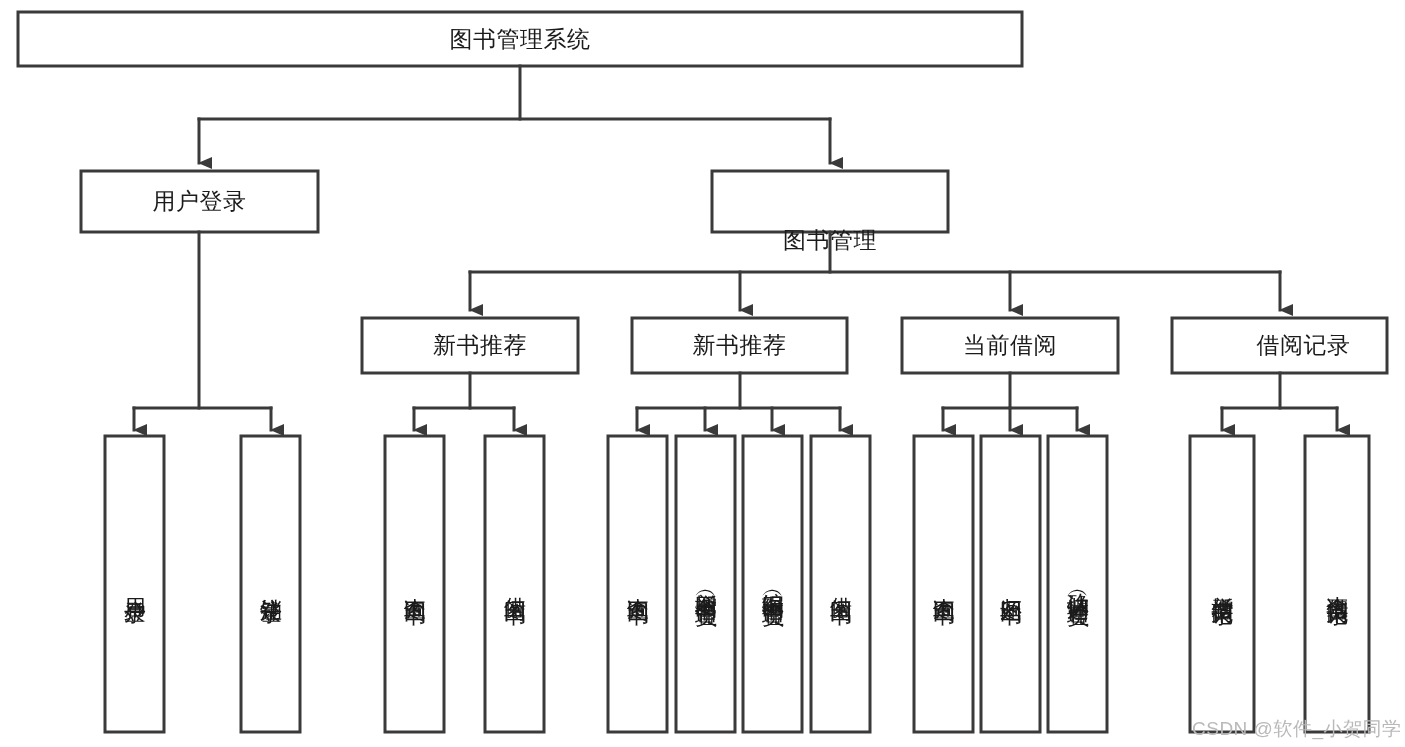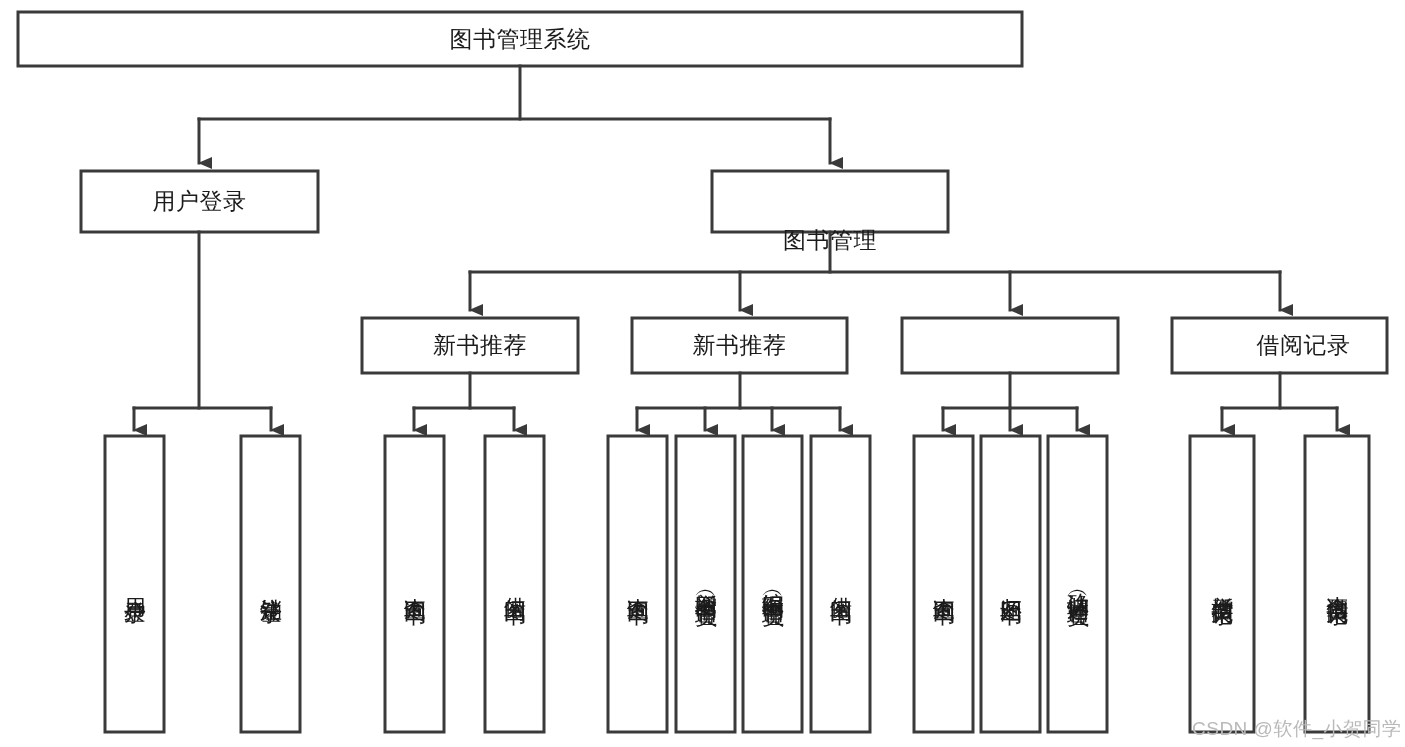--- a/index.html
+++ b/index.html
@@ -155,20 +155,21 @@
     <rect class="node-box" x="1305" y="436" width="64" height="296"></rect>
   </svg>
 
   <div class="node-label-h" style="left:18px; top:12px; width:1004px; height:54px;">图书管理系统</div>
 
   <div class="node-label-h" style="left:81px; top:171px; width:237px; height:61px;">用户登录</div>
   <div class="node-label-h" style="left:712px; top:171px; width:236px; height:61px;margin-top:39px;">图书管理</div>
 
   <div class="node-label-h" style="left:362px; top:318px; width:216px; height:55px;padding-left:10px;">新书推荐</div>
   <div class="node-label-h" style="left:632px; top:318px; width:215px; height:55px;">新书推荐</div>
+  <div class="node-label-h" style="left:902px; top:318px; width:216px; height:55px;">当前借阅</div>
   <div class="node-label-h" style="left:1172px; top:318px; width:215px; height:55px;margin-left:24px;">借阅记录</div>
 
   <div class="node-label-v" style="left:105px; top:436px; width:59px; height:296px;">用户登录</div>
   <div class="node-label-v" style="left:241px; top:436px; width:59px; height:296px;">注销登录</div>
   <div class="node-label-v" style="left:385px; top:436px; width:59px; height:296px;">查询图书</div>
   <div class="node-label-v" style="left:485px; top:436px; width:59px; height:296px;">借阅图书</div>
   <div class="node-label-v" style="left:608px; top:436px; width:59px; height:296px;">查询图书</div>
   <div class="node-label-v" style="left:676px; top:436px; width:59px; height:296px;">新增图书（管理员）</div>
   <div class="node-label-v" style="left:743px; top:436px; width:59px; height:296px;">编辑图书（管理员）</div>
   <div class="node-label-v" style="left:811px; top:436px; width:59px; height:296px;">借阅图书</div>

